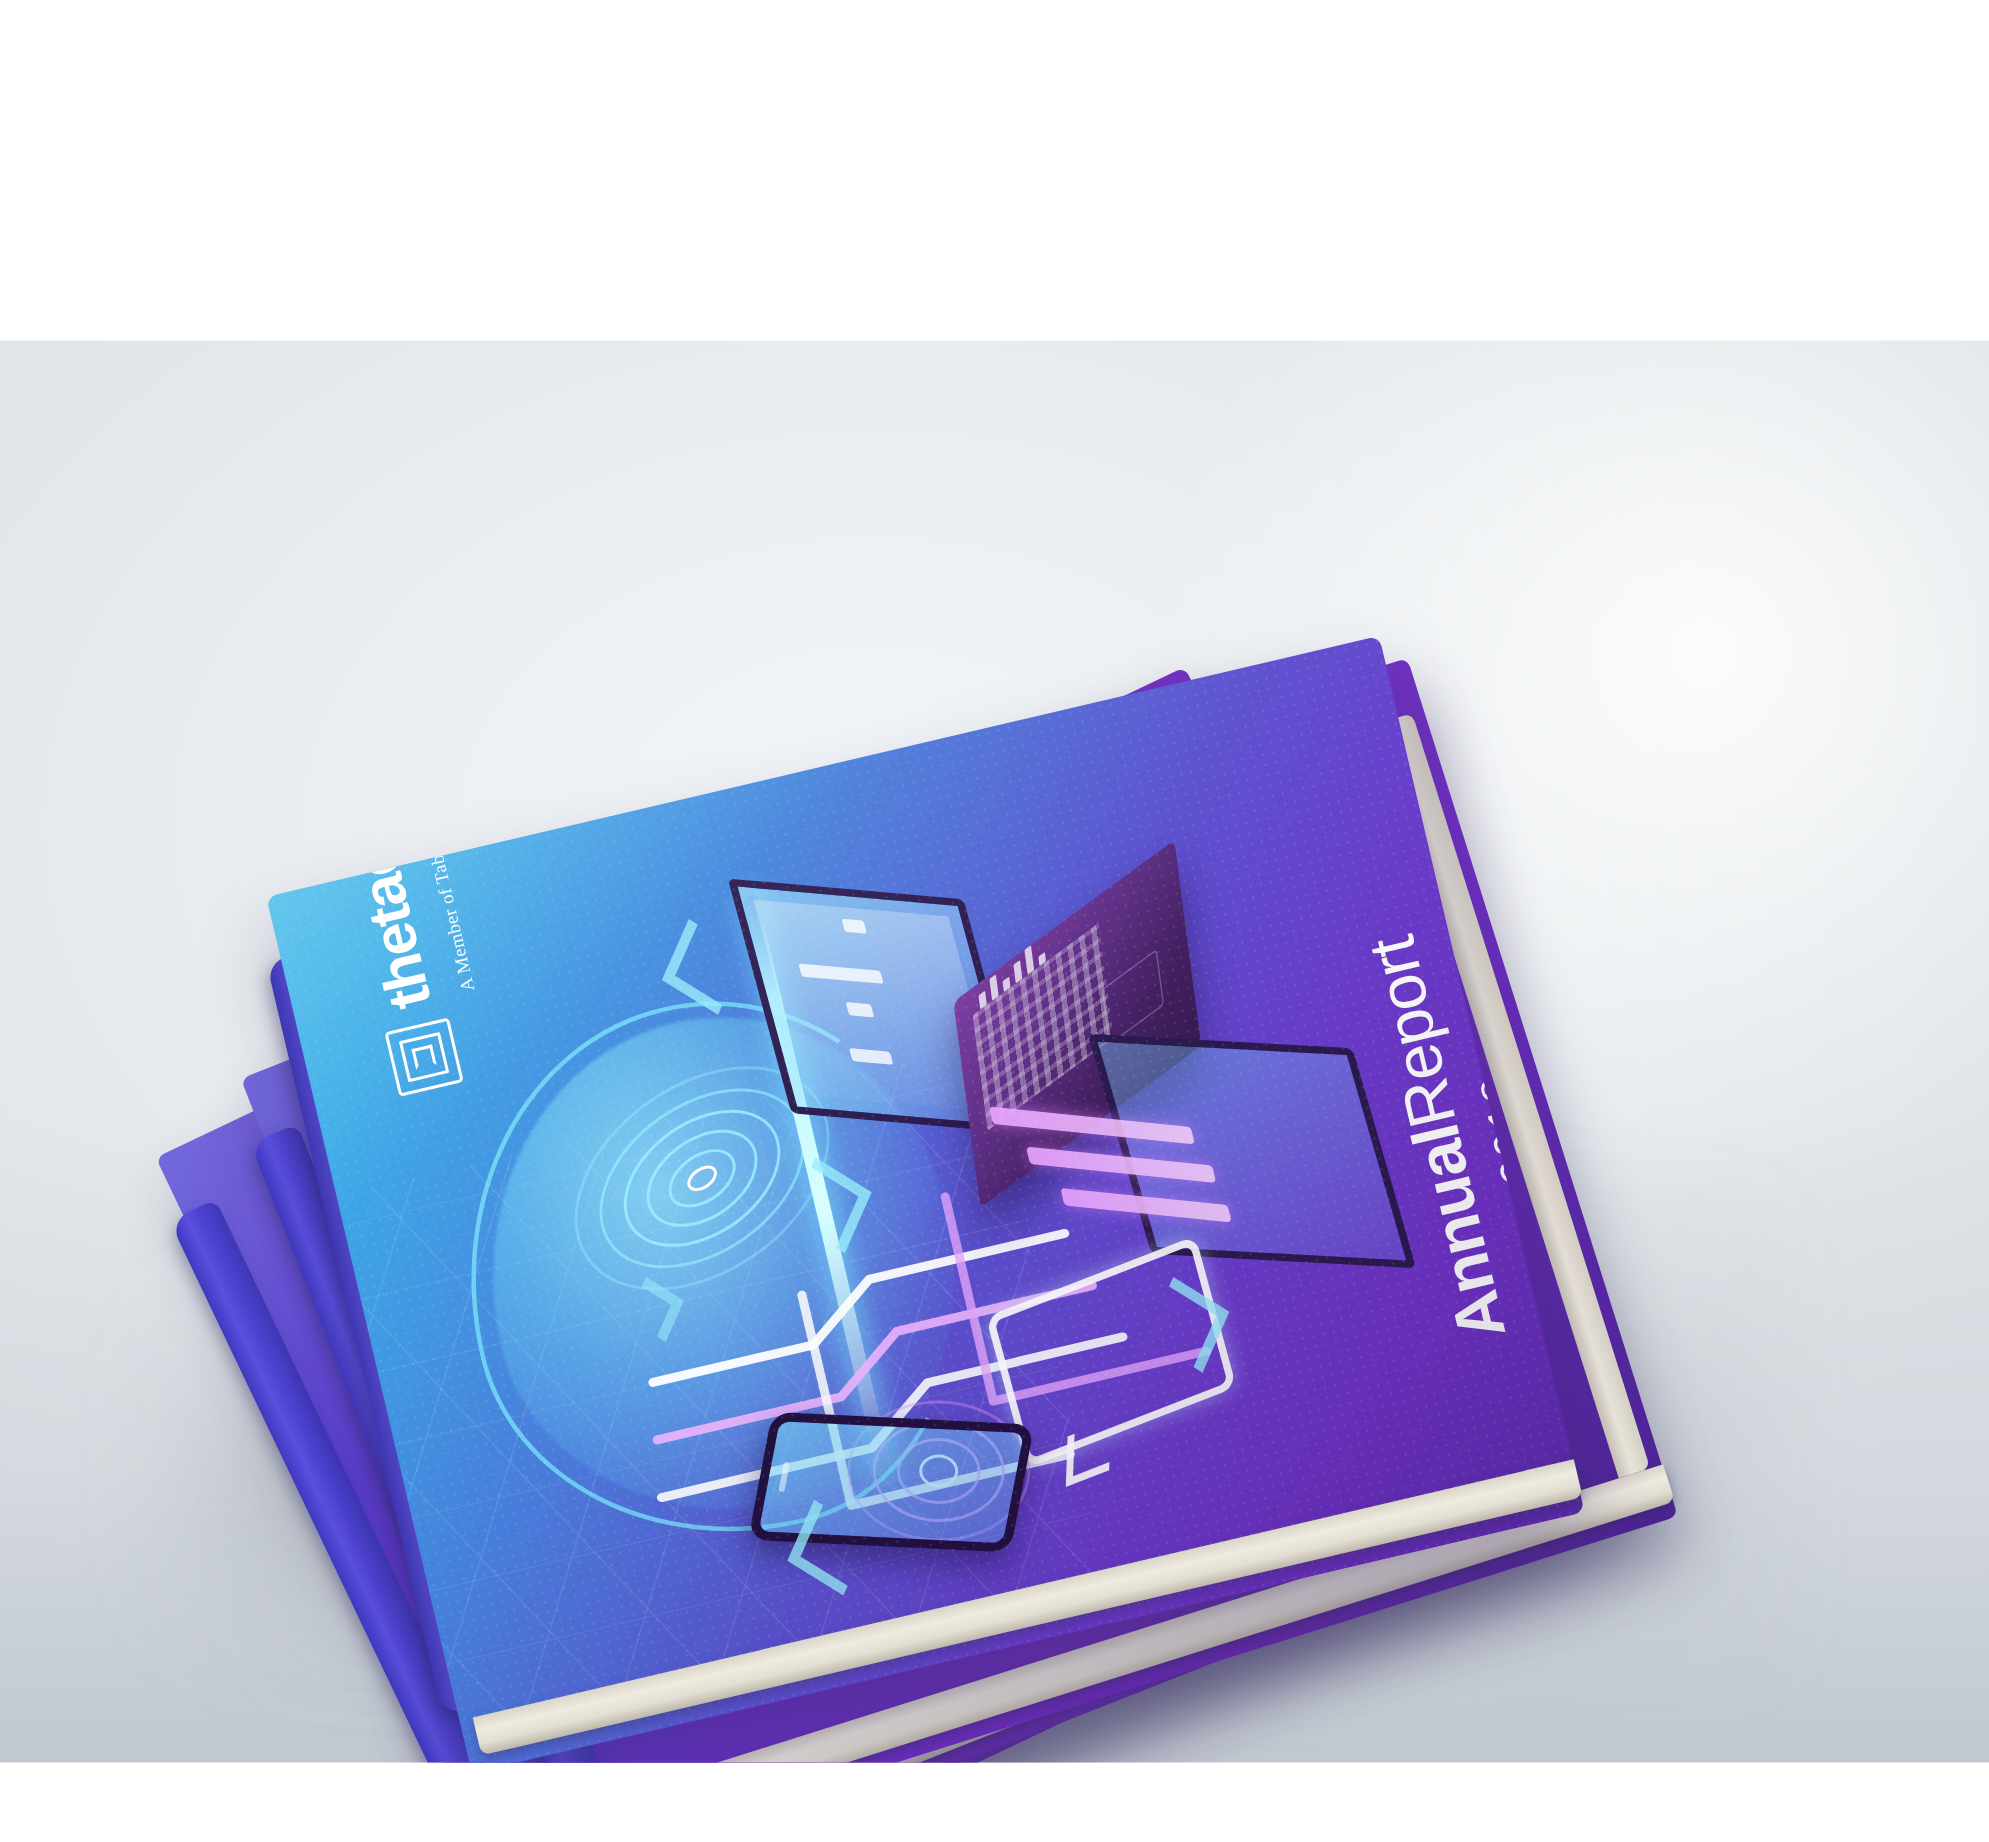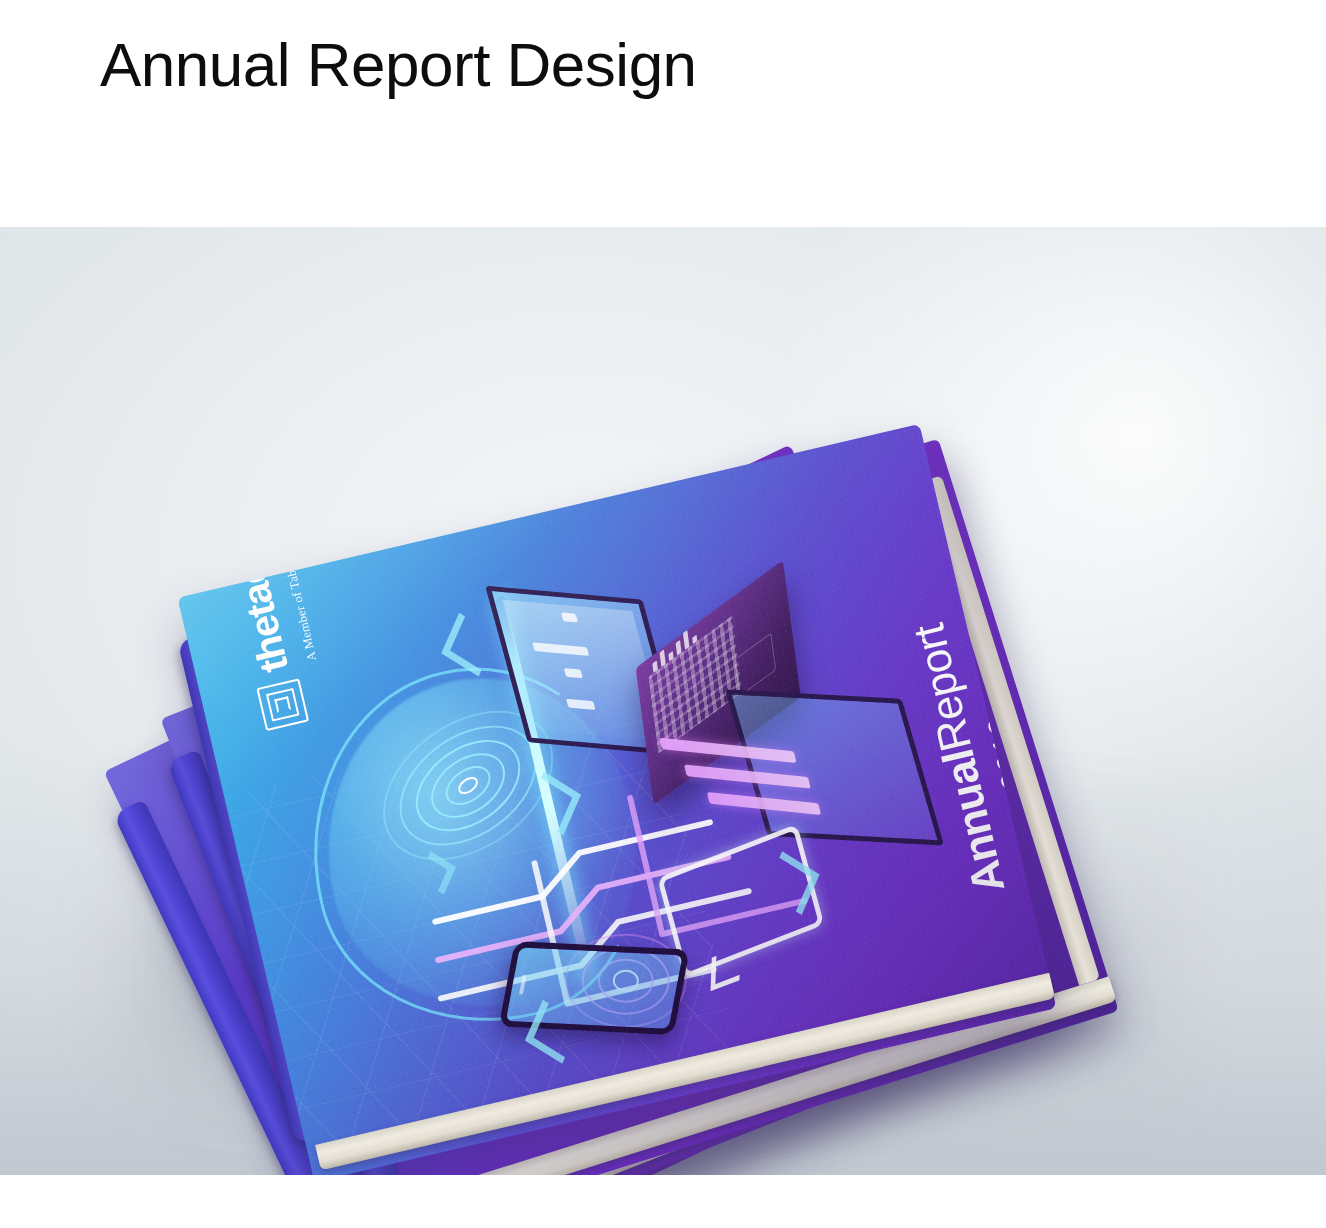--- a/index.html
+++ b/index.html
@@ -395,23 +395,20 @@
     font-size: 12px; color: rgba(70,40,120,0.55);
     letter-spacing: 1px; white-space: nowrap;
     font-weight: 700;
   }
 </style>
 </head>
 <body>
 
 <div class="page">
 
-  <div class="header">
-    <div class="page-title">Annual Report Design</div>
-  </div>
 
   <div class="hero">
     <div class="hero-corner-shade"></div>
     <div class="hero-floor"></div>
 
     <div class="stack">
 
       <div class="stack-shadow"></div>
       <div class="stack-shadow-2"></div>
 

